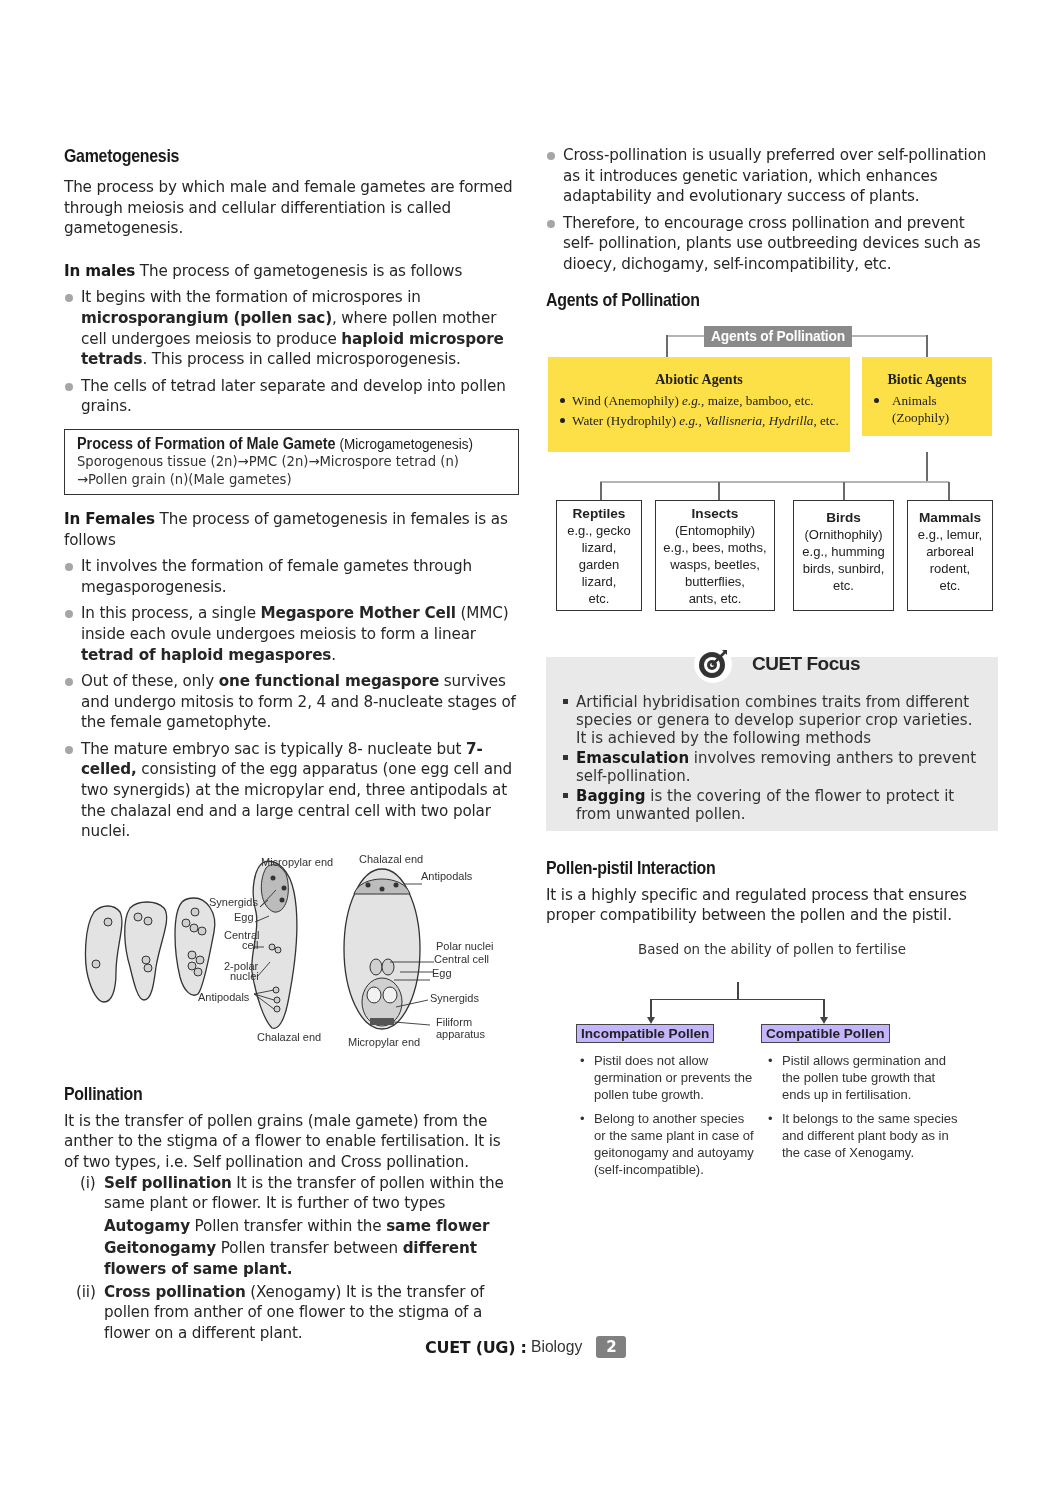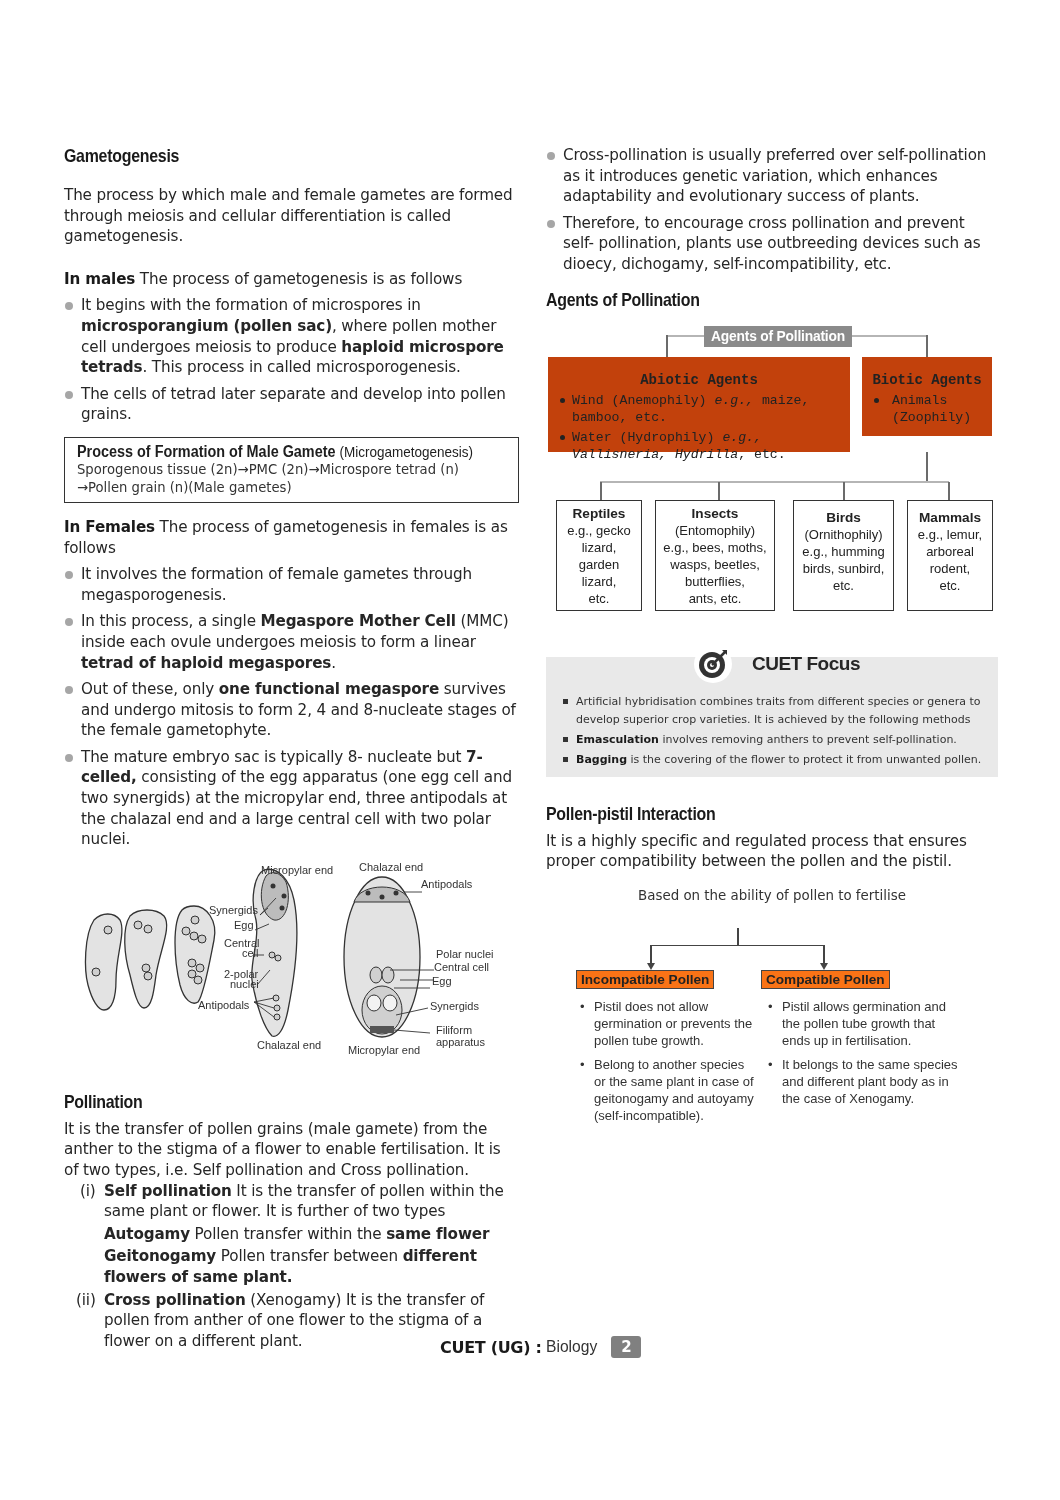--- a/index.html
+++ b/index.html
@@ -25,57 +25,57 @@
 
   .roman { position: relative; padding-left: 40px; font-size: 15.2px; line-height: 20.6px; color: #262626; letter-spacing: -0.15px; }
   .roman .n { position: absolute; left: 16px; }
   .roman.ii .n { left: 12px; }
 
   
   .fc { position: relative; height: 300px; margin-top: 8px; }
   .fc .line { position: absolute; background: #6b6b6b; }
   .fc .gline { position: absolute; background: #b5b5b5; }
   .agents-title { position: absolute; left: 158px; top: 7px; width: 148px; height: 21px; background: #8a8a8a; color: #fff; font-family: "Liberation Sans", sans-serif; font-weight: bold; font-size: 13.8px; text-align: center; line-height: 21px; letter-spacing: -0.2px; }
-  .gbox { position: absolute; background: #c2410c; font-family: Liberation Mono, monospace; font-size: 13.2px; color: #222; }
+  .gbox { position: absolute; background: #fde047; font-family: Liberation Serif, serif; font-size: 13.2px; color: #222; }
   .gbox .gt { font-weight: bold; text-align: center; font-size: 14px; margin-bottom: 4px; }
   .gbox .gi { position: relative; padding-left: 16px; line-height: 17px; margin-bottom: 3px; }
   .gbox .gi::before { content: ""; position: absolute; left: 4px; top: 6px; width: 5px; height: 5px; border-radius: 50%; background: #222; }
   .abox { position: absolute; border: 1.4px solid #333; background: #fff; font-family: "Liberation Sans", sans-serif; font-size: 13px; line-height: 17px; text-align: center; color: #222; padding-top: 4px; }
   .abox .at { font-weight: bold; font-size: 13.6px; }
 
   
   .focus { position: relative; background: #e9e9e9; margin-top: 38px; padding: 36px 16px 6px 16px; }
   .focus-head { position: absolute; top: -12px; left: 148px; display: flex; align-items: center; gap: 16px; }
   .focus-icon { width: 38px; height: 38px; border-radius: 50%; background: #fff; display: flex; align-items: center; justify-content: center; }
   .focus-title { font-family: "Liberation Sans", sans-serif; font-weight: bold; font-size: 19px; margin-left: 4px; letter-spacing: -0.5px; color: #262626; }
-  .fi { position: relative; padding-left: 14px; font-size: 11px; line-height: 18px; color: #333; margin-bottom: 2px; }
+  .fi { position: relative; padding-left: 14px; font-size: 15px; line-height: 18px; color: #333; margin-bottom: 2px; }
   .fi::before { content: ""; position: absolute; left: 1px; top: 6px; width: 5px; height: 5px; background: #333; }
   .fi b { font-weight: bold; color: #1a1a1a; }
 
   
   .pf { position: relative; height: 260px; margin-top: 14px; }
   .pf .cap { position: absolute; left: 0; width: 452px; text-align: center; font-size: 13.4px; line-height: 19px; color: #333; }
   .pf .line { position: absolute; background: #444; }
   .pf .arrow { position: absolute; width: 0; height: 0; border-left: 4px solid transparent; border-right: 4px solid transparent; border-top: 7px solid #444; }
-  .pbox { position: absolute; border: 1.3px solid #444; background: #f97316; font-family: "Liberation Sans", sans-serif; font-weight: bold; font-size: 13.6px; padding: 1px 4px; white-space: nowrap; color: #222; }
+  .pbox { position: absolute; border: 1.3px solid #444; background: #c4b5fd; font-family: "Liberation Sans", sans-serif; font-weight: bold; font-size: 13.6px; padding: 1px 4px; white-space: nowrap; color: #222; }
   .pl { position: absolute; font-family: "Liberation Sans", sans-serif; font-size: 13px; line-height: 17px; color: #333; }
   .pl .pi { position: relative; padding-left: 18px; margin-bottom: 7px; }
   .pl .pi::before { content: "•"; position: absolute; left: 4px; top: 0; }
 
-  .footer { position: absolute; left: 440px; top: 1336px; display: flex; align-items: center; }
+  .footer { position: absolute; left: 425px; top: 1336px; display: flex; align-items: center; }
   .footer .fb { font-family: "DejaVu Sans", sans-serif; font-weight: bold; font-size: 16px; letter-spacing: -0.3px; color: #1a1a1a; }
   .footer .fs { font-family: "Liberation Sans", sans-serif; font-size: 17px; margin-left: 4px; color: #333; transform: scaleX(0.92); transform-origin: left; }
   .footer .pg { margin-left: 10px; background: #808080; color: #fff; font-family: "DejaVu Sans", sans-serif; font-weight: bold; font-size: 15px; border-radius: 3px; width: 30px; height: 22px; text-align: center; line-height: 22px; }
 </style>
 </head>
 <body>
 
 <div class="col" id="left">
   <div class="h">Gametogenesis</div>
-  <div class="p" style="margin-top:18px">The process by which male and female gametes are formed through meiosis and cellular differentiation is called gametogenesis.</div>
+  <div class="p" style="margin-top:10px">The process by which male and female gametes are formed through meiosis and cellular differentiation is called gametogenesis.</div>
   <div class="p" style="margin-top:22px"><b>In males</b><span> The process of gametogenesis is as follows</span></div>
   <div class="bl"><span>It begins with the formation of microspores in </span><b>microsporangium (pollen sac)</b><span>, where pollen mother cell undergoes meiosis to produce </span><b>haploid microspore tetrads</b><span>. This process in called microsporogenesis.</span></div>
   <div class="bl"><span>The cells of tetrad later separate and develop into pollen grains.</span></div>
 
   <div class="mbox">
     <div class="t"><span style="font-weight:bold;font-size:16px">Process of Formation of Male Gamete</span> <span>(Microgametogenesis)</span></div>
     <div class="f">Sporogenous tissue (2n)→PMC (2n)→Microspore tetrad (n)</div>
     <div class="f">→Pollen grain (n)(Male gametes)</div>
   </div>
 

